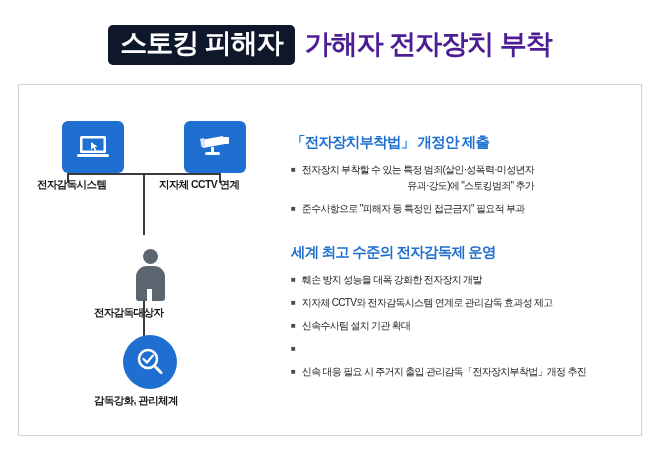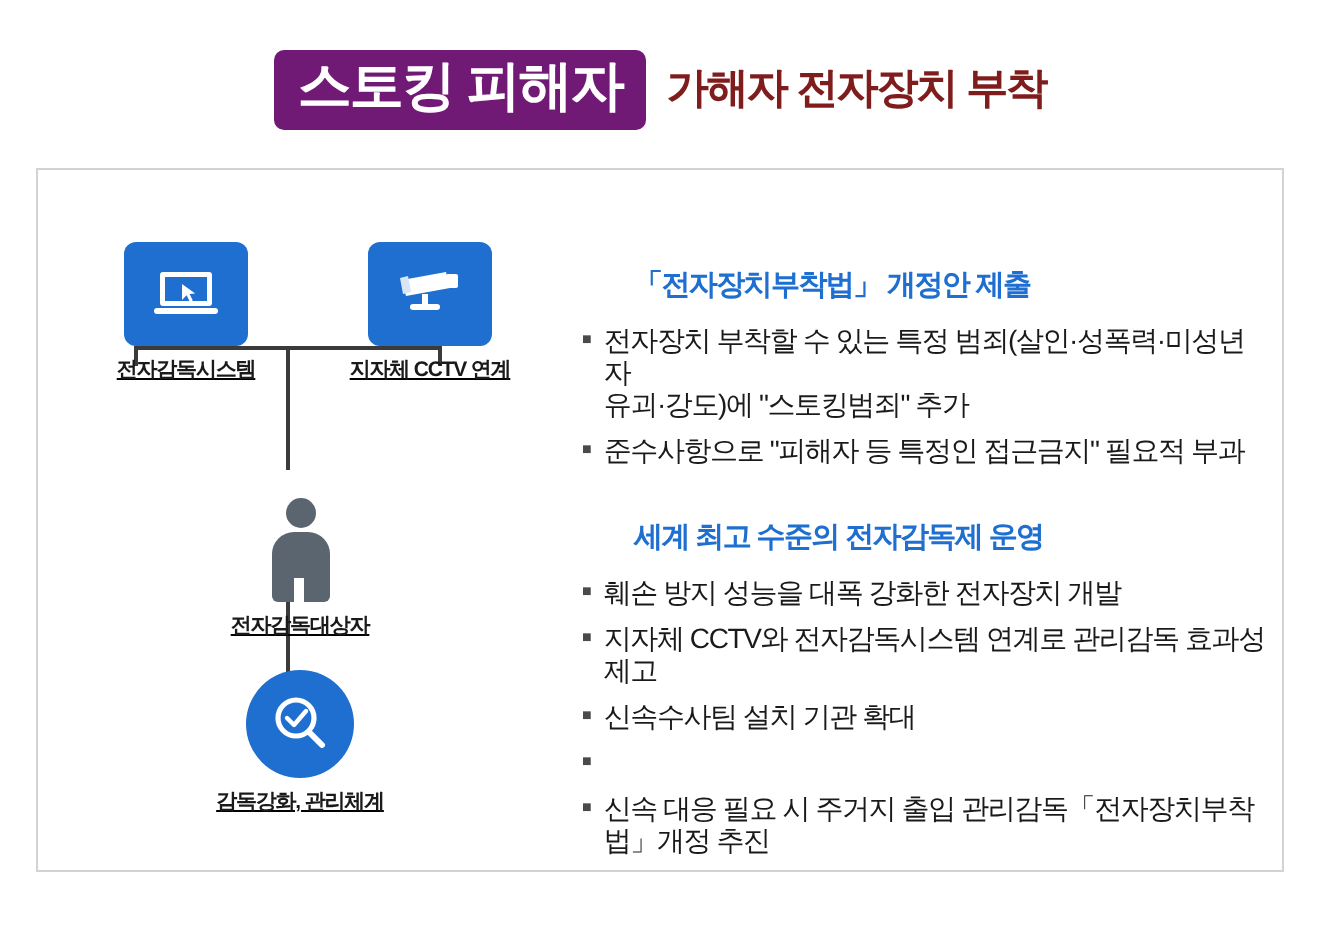--- a/index.html
+++ b/index.html
@@ -26,33 +26,33 @@
     top: 22px;
     left: 0;
     width: 660px;
     height: 46px;
     display: flex;
     align-items: center;
     justify-content: center;
     gap: 10px;
   }
   .title-badge {
-    background: #701a75;
+    background: #0f172a;
     color: #ffffff;
     font-size: 27px;
     font-weight: bold;
     letter-spacing: -1px;
     padding: 4px 12px 6px 12px;
     border-radius: 5px;
     line-height: 1.1;
     white-space: nowrap;
   }
   .title-rest {
-    color: #7f1d1d;
-    font-size: 21px;
+    color: #4c1d95;
+    font-size: 27px;
     font-weight: bold;
     letter-spacing: -1px;
     white-space: nowrap;
     line-height: 1.1;
   }
   
   .card {
     position: absolute;
     top: 84px;
     left: 18px;
@@ -65,22 +65,21 @@
   
   .diagram {
     position: absolute;
     top: 0;
     left: 0;
     width: 262px;
     height: 352px;
   }
   .node {
     position: absolute;
-    text-align: center;
-    text-decoration: underline;
+    text-align: left;
   }
   .node-label {
     font-size: 10.5px;
     font-weight: bold;
     color: #1a1a1a;
     letter-spacing: -0.6px;
     margin-top: 5px;
     white-space: nowrap;
   }
   .icon-box {
@@ -155,39 +154,39 @@
     width: 342px;
   }
   .section + .section { margin-top: 26px; }
   .section-title {
     color: #1f6fd0;
     font-size: 14.5px;
     font-weight: bold;
     letter-spacing: -0.8px;
     margin-bottom: 10px;
     white-space: nowrap;
-    margin-left: 26px;
   }
   .bullet-row {
     display: flex;
     align-items: flex-start;
     margin-bottom: 7px;
   }
   .bullet-mark {
     color: #4a4a4a;
     font-size: 8px;
     line-height: 16px;
     margin-right: 6px;
     flex: 0 0 auto;
   }
   .bullet-text {
-    font-size: 14px;
+    font-size: 10px;
     color: #1a1a1a;
     letter-spacing: -0.7px;
     line-height: 16px;
+    text-align: right;
   }
   .bullet-text .line2 { display: block; }
 </style>
 </head>
 <body>
 
 <div class="page">
 
   <div class="header">
     <span class="title-badge">스토킹 피해자</span>

